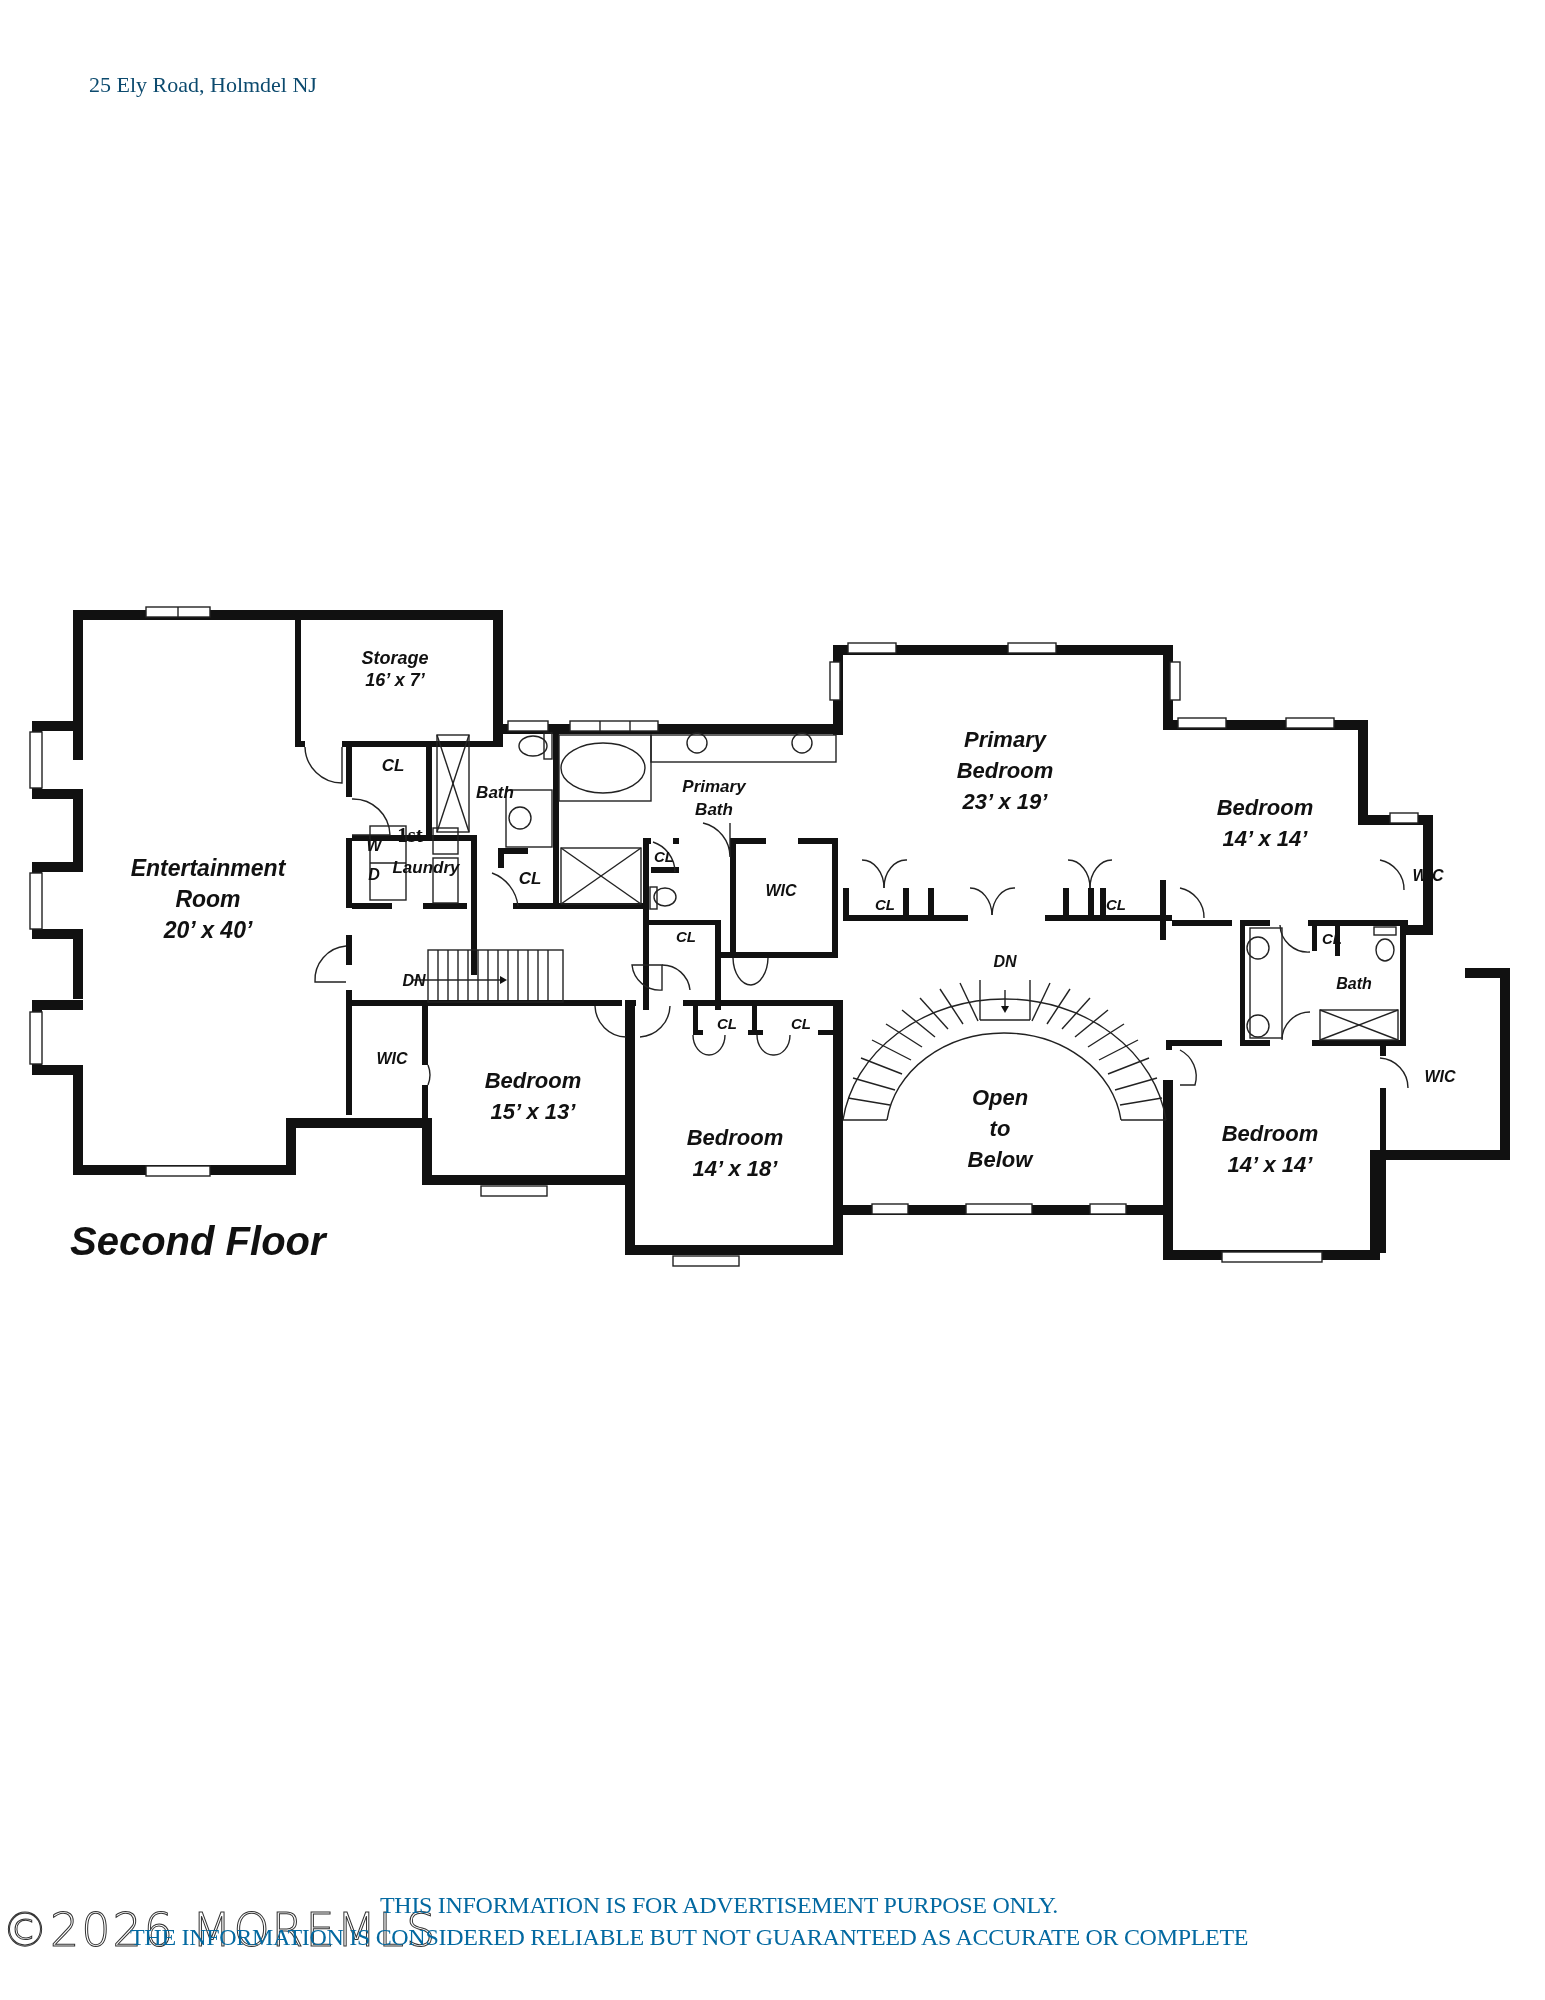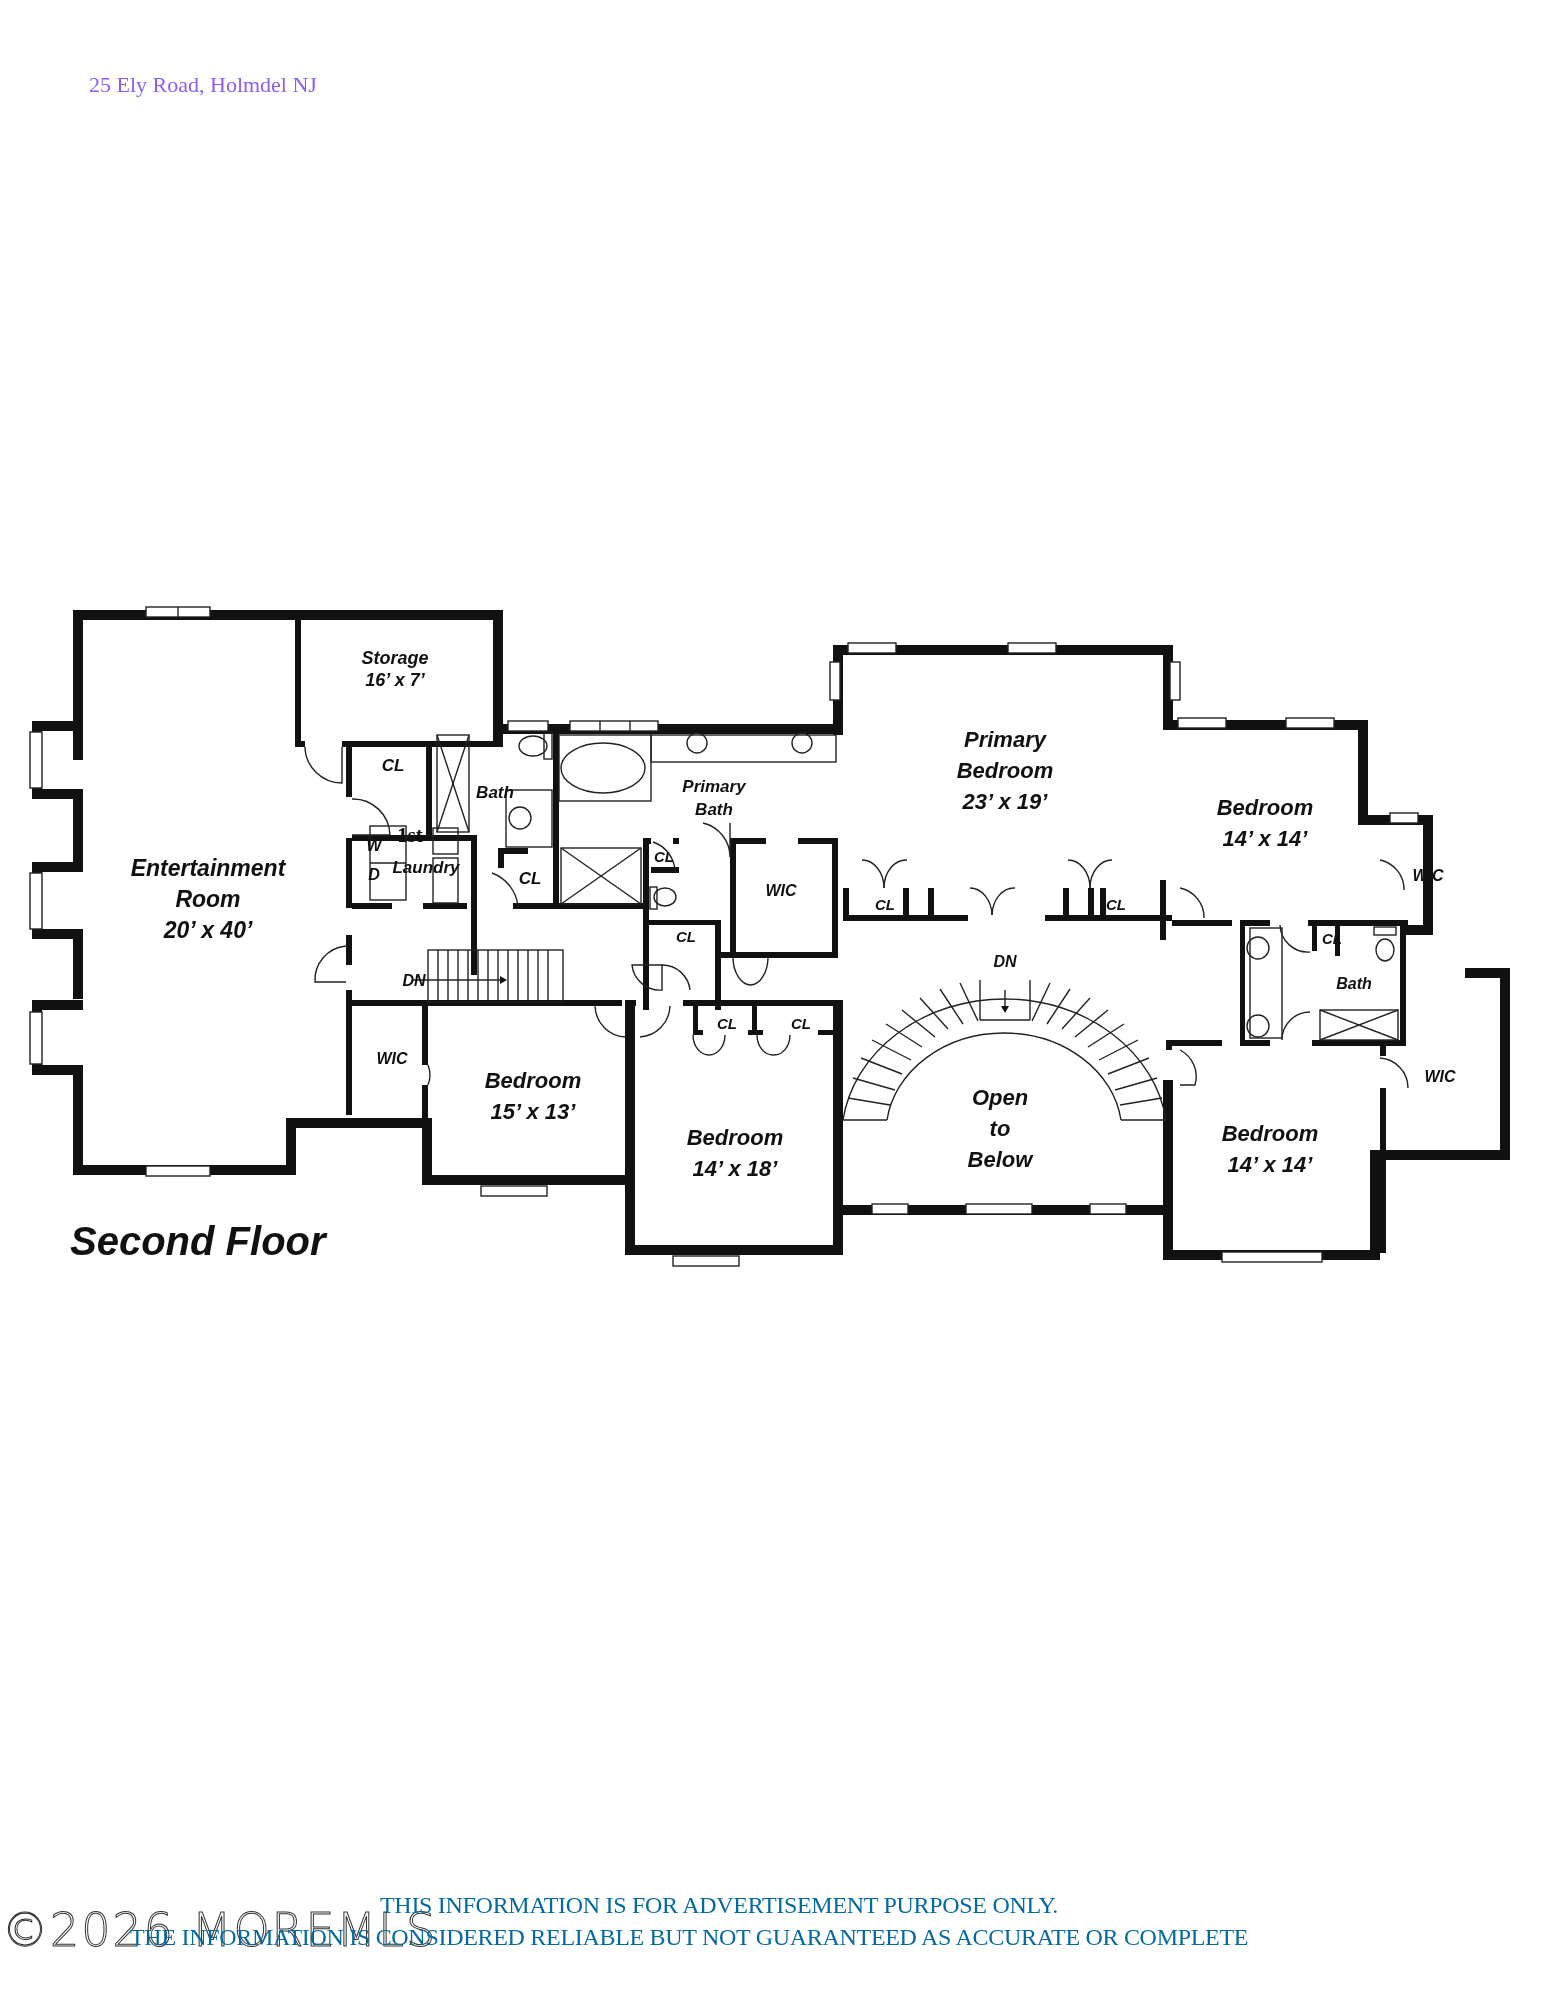--- a/index.html
+++ b/index.html
@@ -1,20 +1,20 @@
 <!DOCTYPE html>
 <html><head>
 <meta charset="utf-8">
 <style>
   html, body { margin: 0; padding: 0; background: #ffffff; }
   body { width: 1545px; height: 2000px; position: relative; overflow: hidden; }
   .header-address {
     position: absolute; left: 89px; top: 72px;
     font-family: "Liberation Serif", "DejaVu Serif", serif;
-    font-size: 22px; color: #8b5cf6;
+    font-size: 22px; color: #0c4a6e;
   }
   svg.plan { position: absolute; left: 0; top: 0; }
   .wall { fill: #111; }
   .thin { fill: none; stroke: #222; stroke-width: 1.4; }
   .thinw { fill: #fff; stroke: #222; stroke-width: 1.4; }
   .lbl { font-family: "Liberation Sans", "DejaVu Sans", sans-serif; font-style: italic; font-weight: bold; fill: #111; }
   .serif { font-family: "Liberation Serif", "DejaVu Serif", serif; font-weight: bold; font-style: normal; fill: #111; }
   .floor-title { font-family: "Liberation Sans", "DejaVu Sans", sans-serif; font-style: italic; font-weight: bold; fill: #111; }
   .footer-copy {
     position: absolute; left: 2px; top: 1883px;

